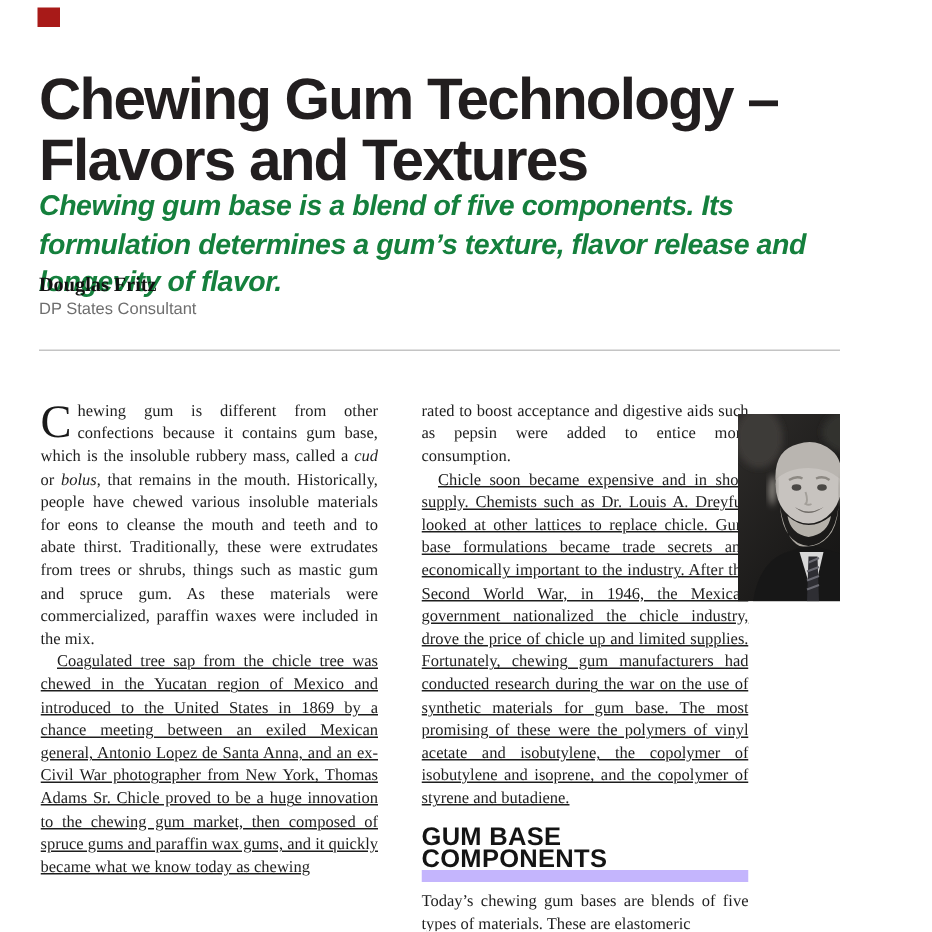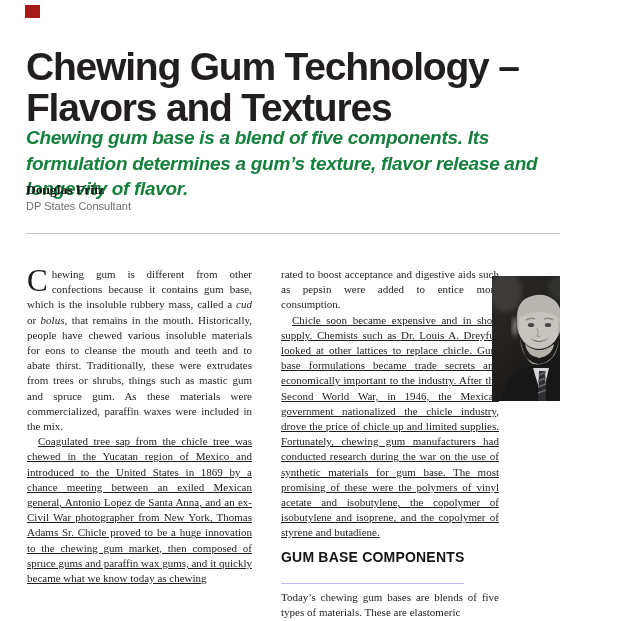--- a/index.html
+++ b/index.html
@@ -19,22 +19,22 @@
   .affiliation{position:absolute;left:26px;top:200px;
           font-family:"Liberation Sans",sans-serif;font-size:11px;color:#6e6e6e;}
   .rule{position:absolute;left:26px;top:233px;width:572px;height:1px;background:#c4c4c4;}
   .col{position:absolute;top:267px;font-size:11px;line-height:15.2px;overflow:hidden;}
   .col1{left:27px;width:225px;height:354px;}
   .col2{left:262px;width:218px;height:354px;margin-left:19px;}
   .col p{margin:0;text-align:justify;}
   .col p.indent{text-indent:11px;text-decoration:underline;}
   .dropcap{float:left;font-size:31px;line-height:26px;padding:1px 4px 0 0;color:#1a1a1a;}
   .section-heading{display:inline-block;margin-top:9px;margin-bottom:6px;
-          font-family:"Liberation Sans",sans-serif;font-weight:700;font-size:14px;
-          letter-spacing:0.2px;color:#141414;border-bottom:1px solid #c4b5fd;padding-bottom:18px;}
+          font-family:"Liberation Sans",sans-serif;font-weight:700;font-size:17px;
+          letter-spacing:0.2px;color:#141414;border-bottom:8px solid #c4b5fd;padding-bottom:0;}
   .photo{position:absolute;left:492px;top:276px;width:97px;height:125px;overflow:hidden;}
   .photo svg{display:block;}
   .caption{position:absolute;left:492px;top:407px;width:97px;
            font-family:"Liberation Sans",sans-serif;font-style:italic;
            font-size:10.5px;line-height:13.4px;color:#828282;}
 </style>
 </head>
 <body>
 
 <div id="page">

